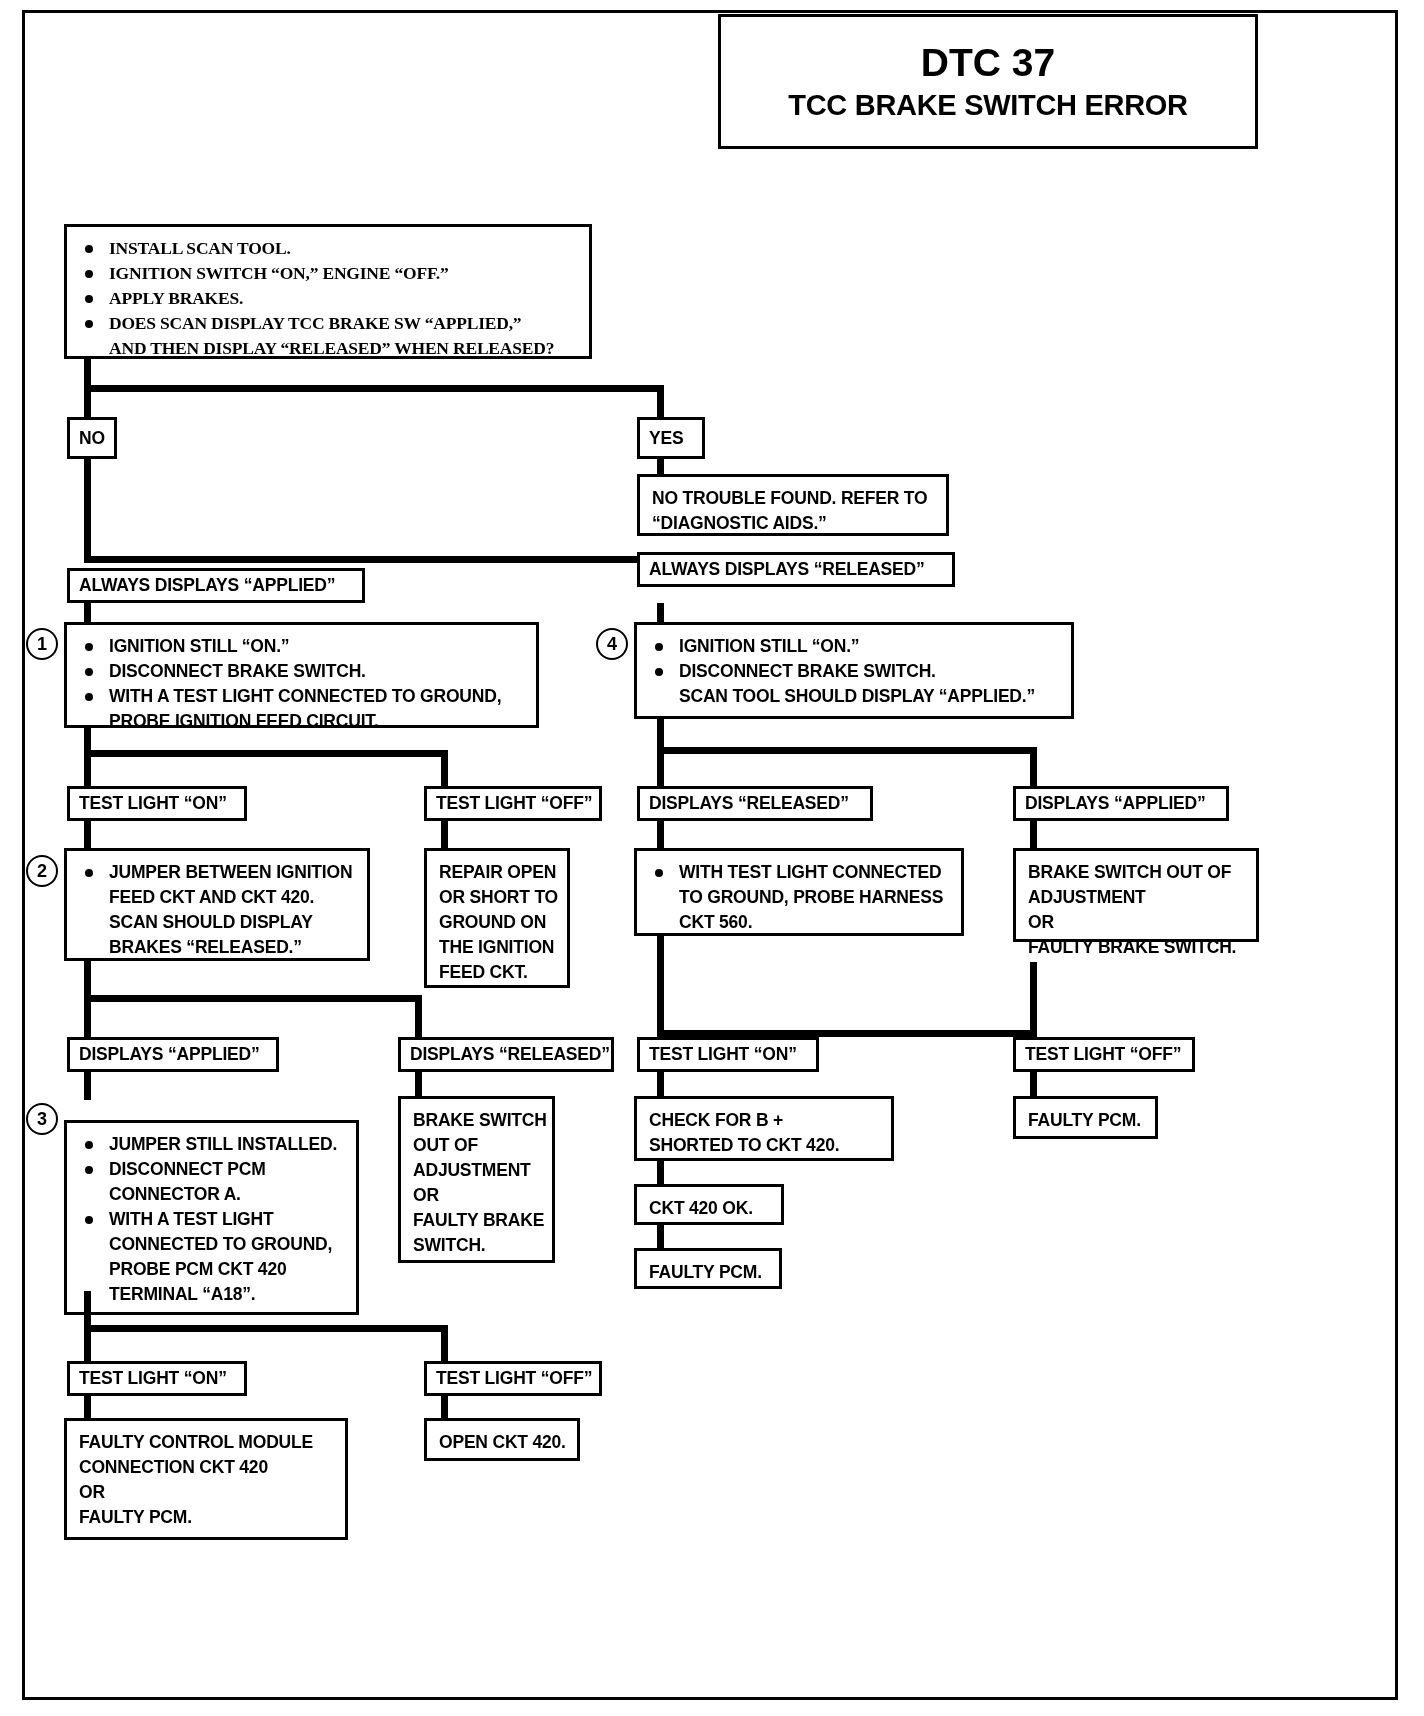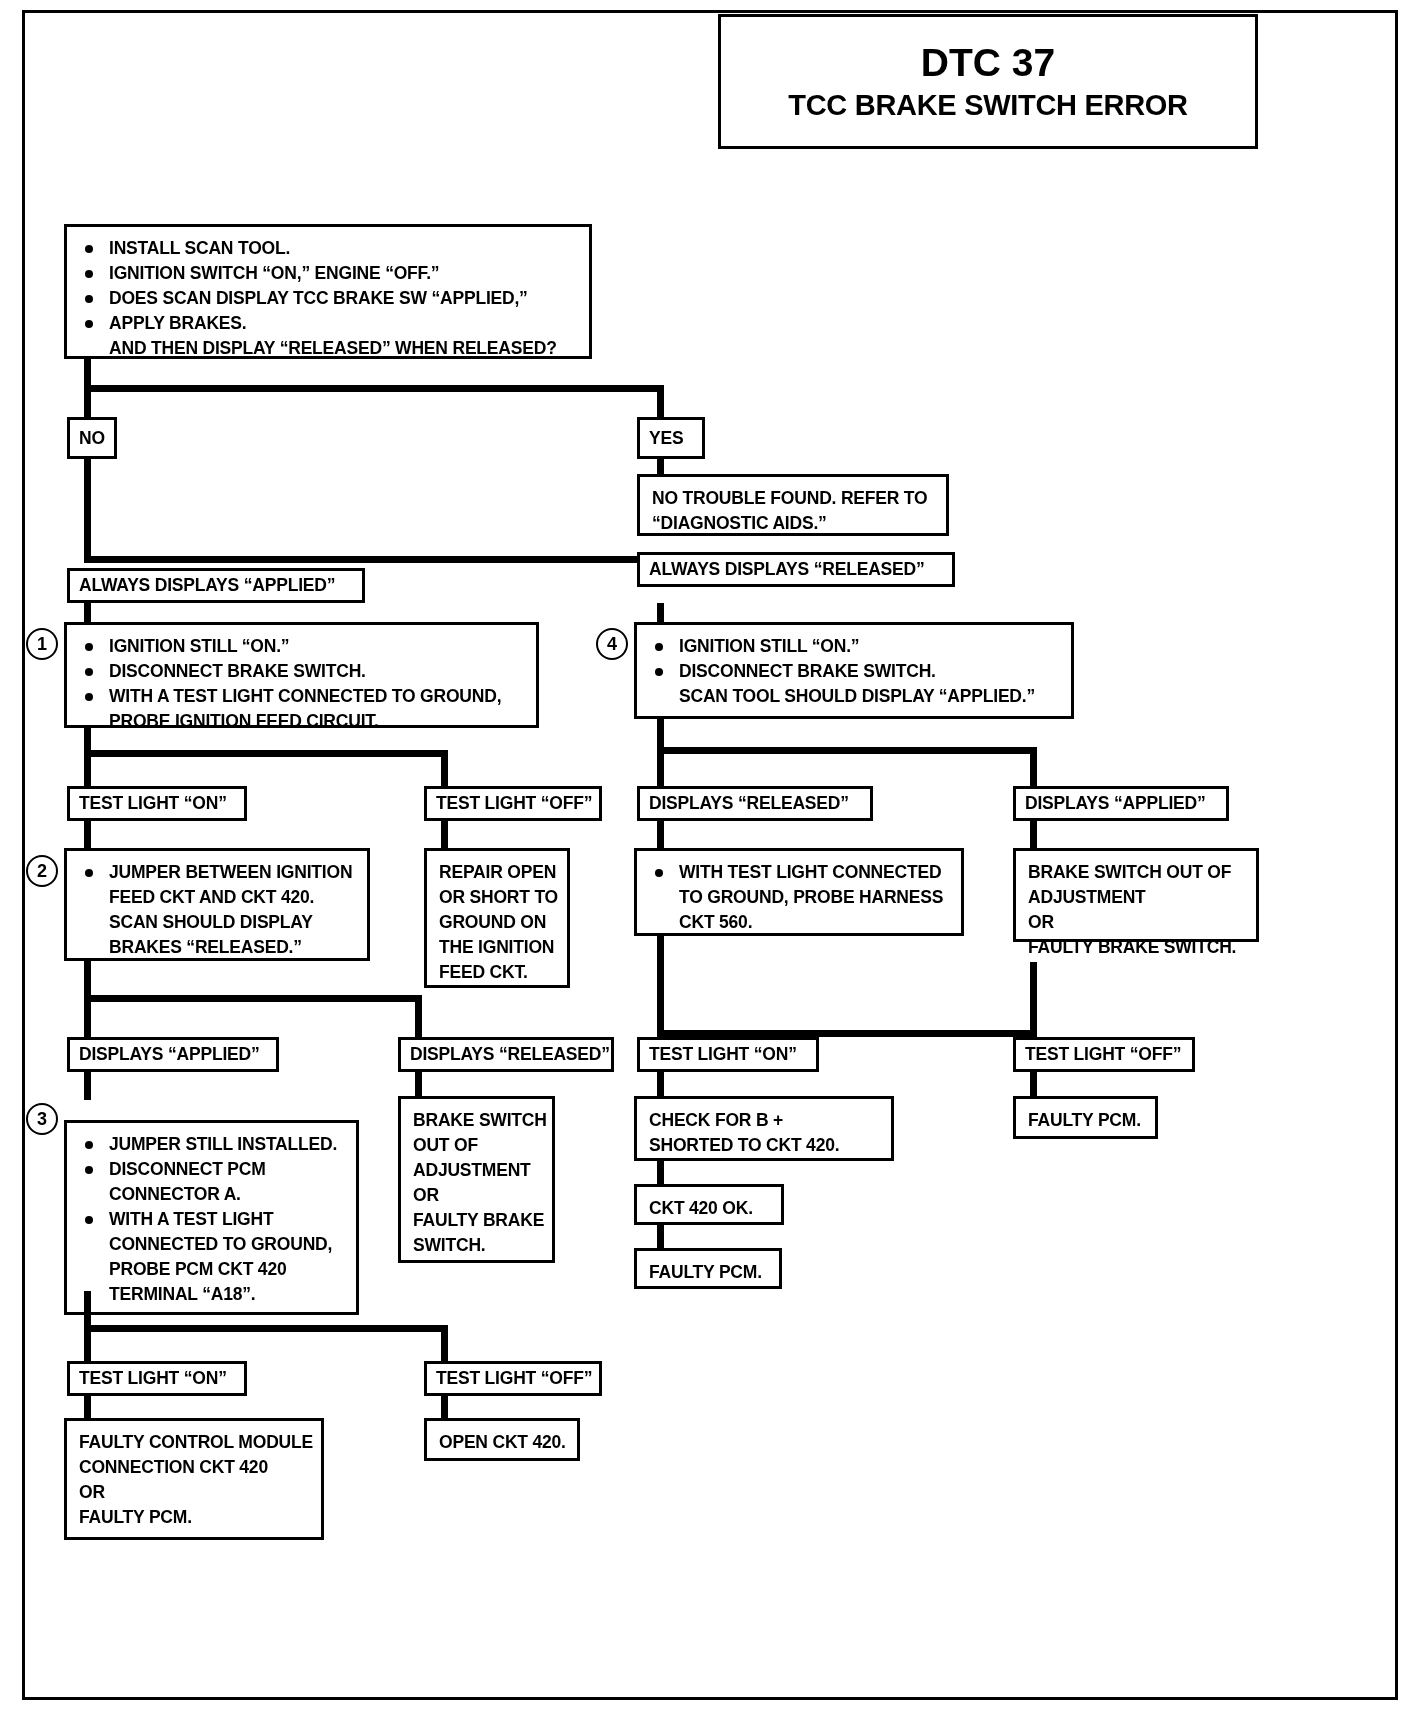--- a/index.html
+++ b/index.html
@@ -125,26 +125,26 @@
 
 <div id="page">
 
   <div class="page-border"></div>
 
   <div class="box title-box" style="left:718px; top:14px; width:540px; height:135px;">
     <div class="title-main">DTC 37</div>
     <div class="title-sub">TCC BRAKE SWITCH ERROR</div>
   </div>
 
-  <div class="box text-box" style="left:64px; top:224px; width:528px; height:135px;">
+  <div class="box text-box" style="left:64px; top:224px; width:528px; height:135px;font-family:Liberation Serif, serif;">
     <ul class="bullets">
       <li><span class="line">INSTALL SCAN TOOL.</span></li>
       <li><span class="line">IGNITION SWITCH “ON,” ENGINE “OFF.”</span></li>
+      <li><span class="line">APPLY BRAKES.</span></li>
       <li><span class="line">DOES SCAN DISPLAY TCC BRAKE SW “APPLIED,”</span></li>
-      <li><span class="line">APPLY BRAKES.</span></li>
       <li class="cont"><span class="line">AND THEN DISPLAY “RELEASED” WHEN RELEASED?</span></li>
     </ul>
   </div>
 
   <div class="conn vline" style="left:84px; top:359px; height:30px;"></div>
   <div class="conn hline" style="left:84px; top:385px; width:580px;"></div>
   <div class="conn vline" style="left:657px; top:385px; height:33px;"></div>
   <div class="conn vline" style="left:84px; top:385px; height:33px;"></div>
 
   <div class="box label-box" style="left:67px; top:417px; width:50px; height:42px;">NO</div>
@@ -243,21 +243,21 @@
   <div class="conn hline" style="left:84px; top:1325px; width:364px;"></div>
   <div class="conn vline" style="left:441px; top:1325px; height:38px;"></div>
   <div class="conn vline" style="left:84px; top:1325px; height:38px;"></div>
 
   <div class="box label-box" style="left:67px; top:1361px; width:180px; height:35px;">TEST LIGHT “ON”</div>
   <div class="box label-box" style="left:424px; top:1361px; width:178px; height:35px;">TEST LIGHT “OFF”</div>
 
   <div class="conn vline" style="left:84px; top:1396px; height:26px;"></div>
   <div class="conn vline" style="left:441px; top:1396px; height:26px;"></div>
 
-  <div class="box text-box" style="left:64px; top:1418px; width:260px; height:122px;">
+  <div class="box text-box" style="left:64px; top:1418px; width:284px; height:122px;">
     <div class="line">FAULTY CONTROL MODULE</div>
     <div class="line">CONNECTION CKT 420</div>
     <div class="line">OR</div>
     <div class="line">FAULTY PCM.</div>
   </div>
 
   <div class="box text-box" style="left:424px; top:1418px; width:156px; height:43px;">
     <div class="line">OPEN CKT 420.</div>
   </div>
 

